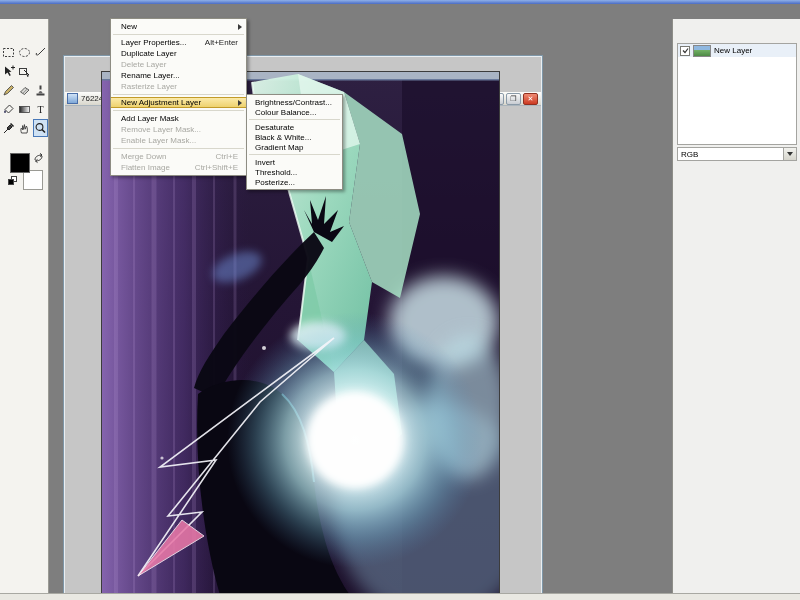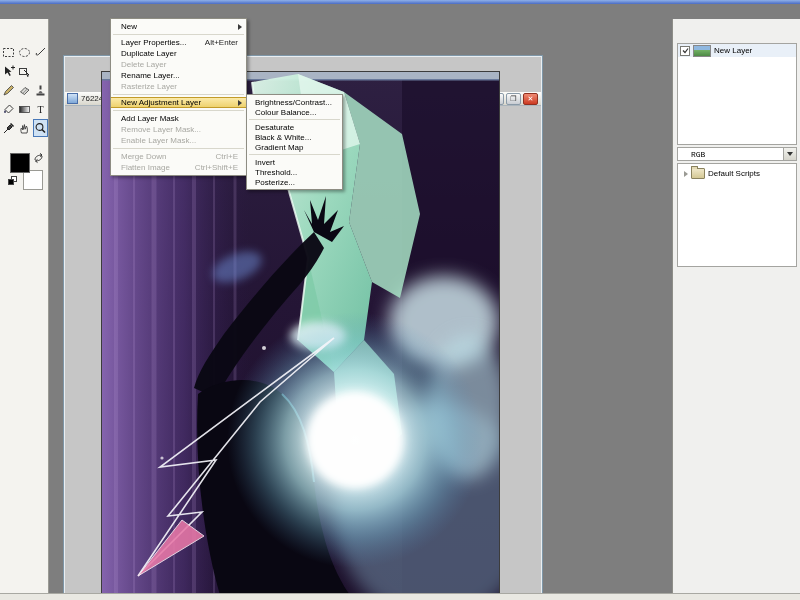--- a/index.html
+++ b/index.html
@@ -64,21 +64,21 @@
   .layers-box{position:absolute;left:4px;top:24px;width:118px;height:100px;
     background:#fff;border:1px solid #a4a4a0;}
   .layer-row{height:13px;display:flex;align-items:center;gap:3px;padding:0 2px;background:#e9f0f8;}
   .chk{width:8px;height:8px;border:1px solid #7a7a74;background:#fff;display:flex;
     align-items:center;justify-content:center;}
   .chk svg{display:block;}
   .layer-thumb{width:16px;height:10px;border:1px solid #888;
     background:linear-gradient(#8fb8e0 0%,#8fb8e0 45%,#6fae62 45%,#4e8a46 100%);}
   .channel-combo{position:absolute;left:4px;top:128px;width:118px;height:12px;
     background:#fff;border:1px solid #a4a4a0;display:flex;align-items:stretch;}
-  .channel-value{flex:1;display:flex;align-items:center;padding-left:13px;font-family:Liberation Mono, monospace;}
+  .channel-value{flex:1;display:flex;align-items:center;padding-left:3px;}
   .combo-btn{width:12px;background:linear-gradient(#f2f2ee,#d6d5cc);border-left:1px solid #a4a4a0;
     display:flex;align-items:center;justify-content:center;}
   .caret-down{width:0;height:0;border-top:4px solid #333;border-left:3px solid transparent;border-right:3px solid transparent;}
   .scripts-box{position:absolute;left:4px;top:144px;width:118px;height:102px;
     background:#fff;border:1px solid #a4a4a0;}
   .tree-row{height:13px;display:flex;align-items:center;gap:3px;padding:3px 0 0 6px;}
   .expander{width:0;height:0;border-left:4px solid #9a9a94;border-top:3px solid transparent;border-bottom:3px solid transparent;}
   .folder-icon{width:12px;height:9px;position:relative;background:linear-gradient(#efe7c8,#d4c894);
     border:1px solid #8a825e;border-radius:1px;}
   .folder-icon::before{content:"";position:absolute;left:-1px;top:-3px;width:5px;height:2px;
@@ -328,27 +328,20 @@
         <span class="layer-thumb"></span>
         <span class="lbl">New Layer</span>
       </div>
     </div>
     <div class="channel-combo">
       <span class="channel-value lbl">RGB</span>
       <span class="combo-btn">
           <span class="caret-down"></span>
         </span>
     </div>
-    <div class="scripts-box">
-      <div class="tree-row">
-        <span class="expander"></span>
-        <span class="folder-icon"></span>
-        <span class="lbl">Default Scripts</span>
-      </div>
-    </div>
   </div>
 
   <div class="menu layer-menu">
     <div class="menu-item">
       <span class="mi-label">New</span>
       <span class="submenu-arrow"></span>
     </div>
     <div class="menu-sep"></div>
     <div class="menu-item">
       <span class="mi-label">Layer Properties...</span>

